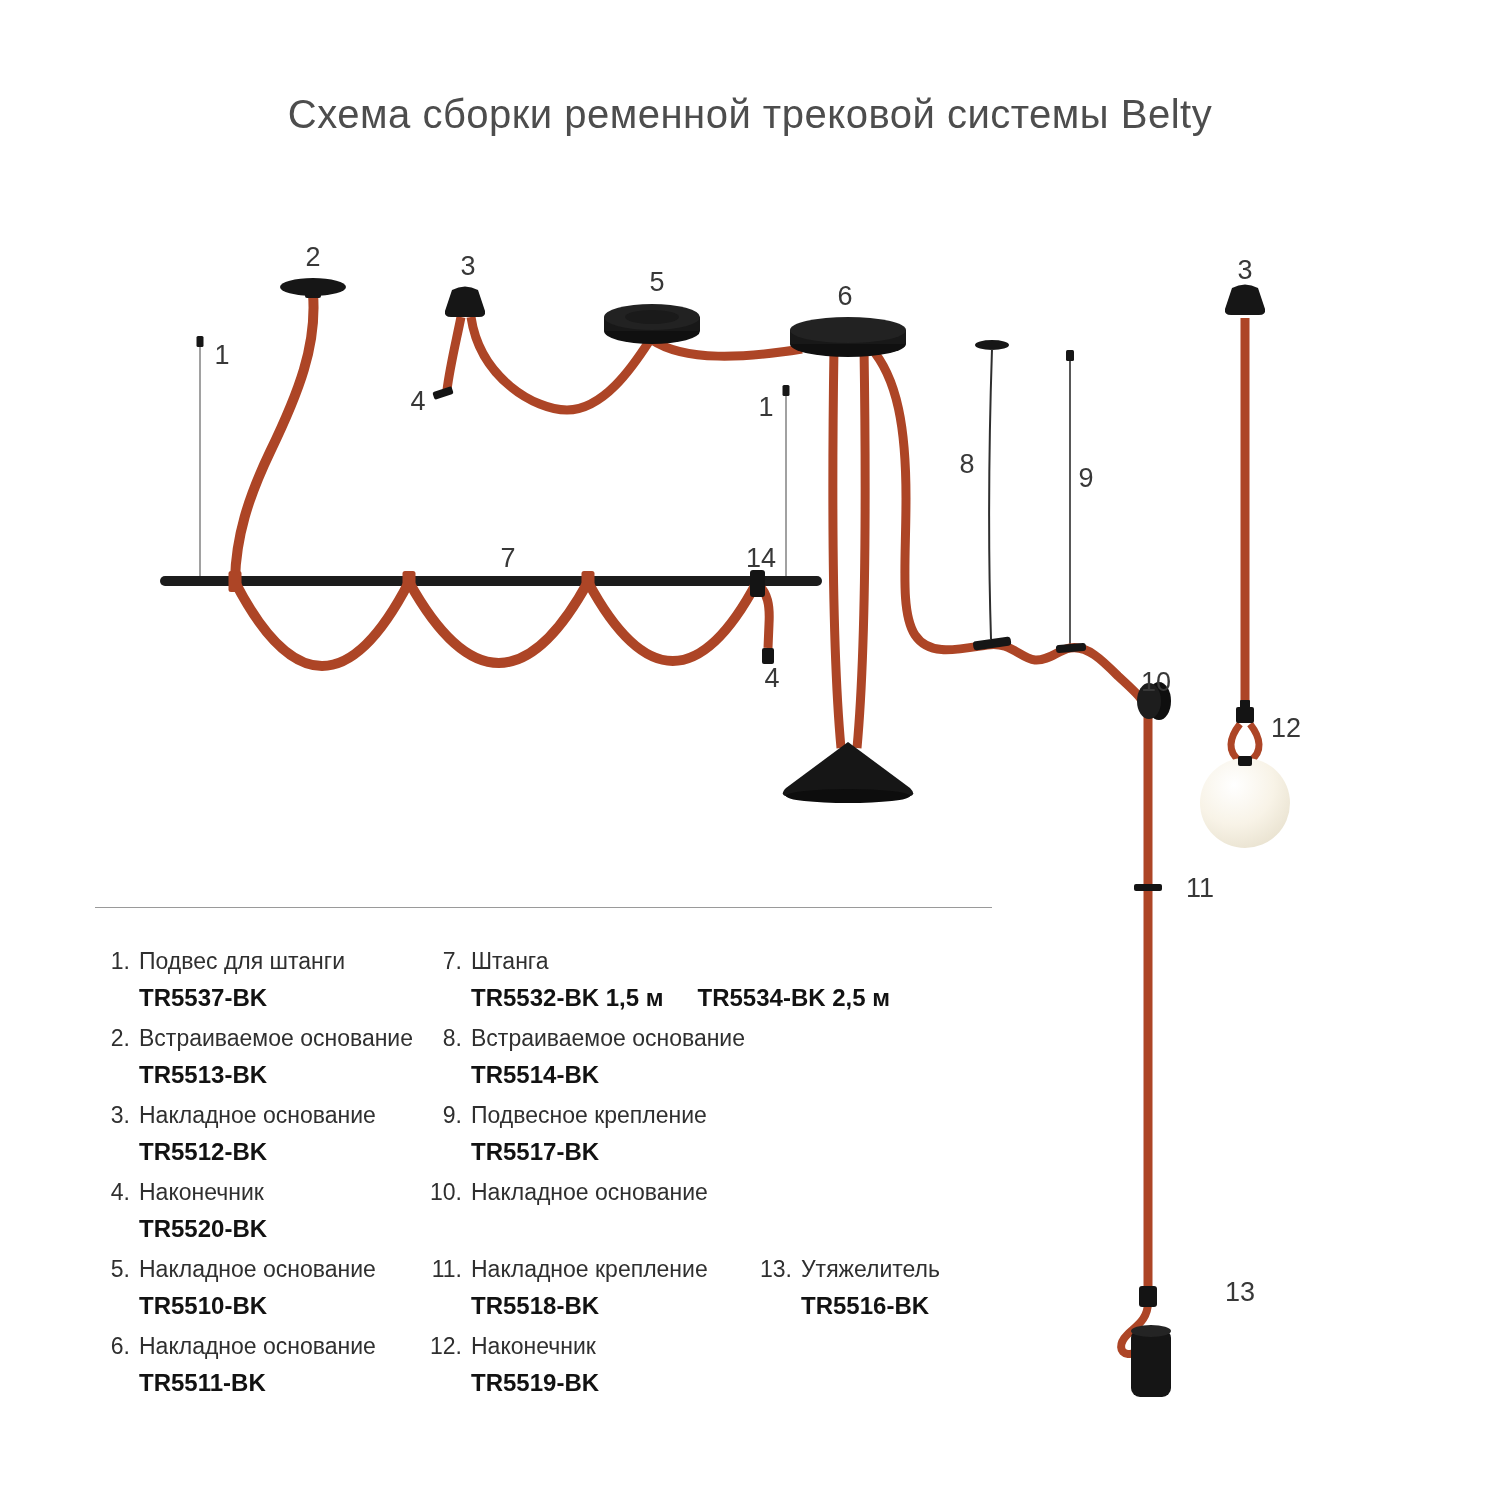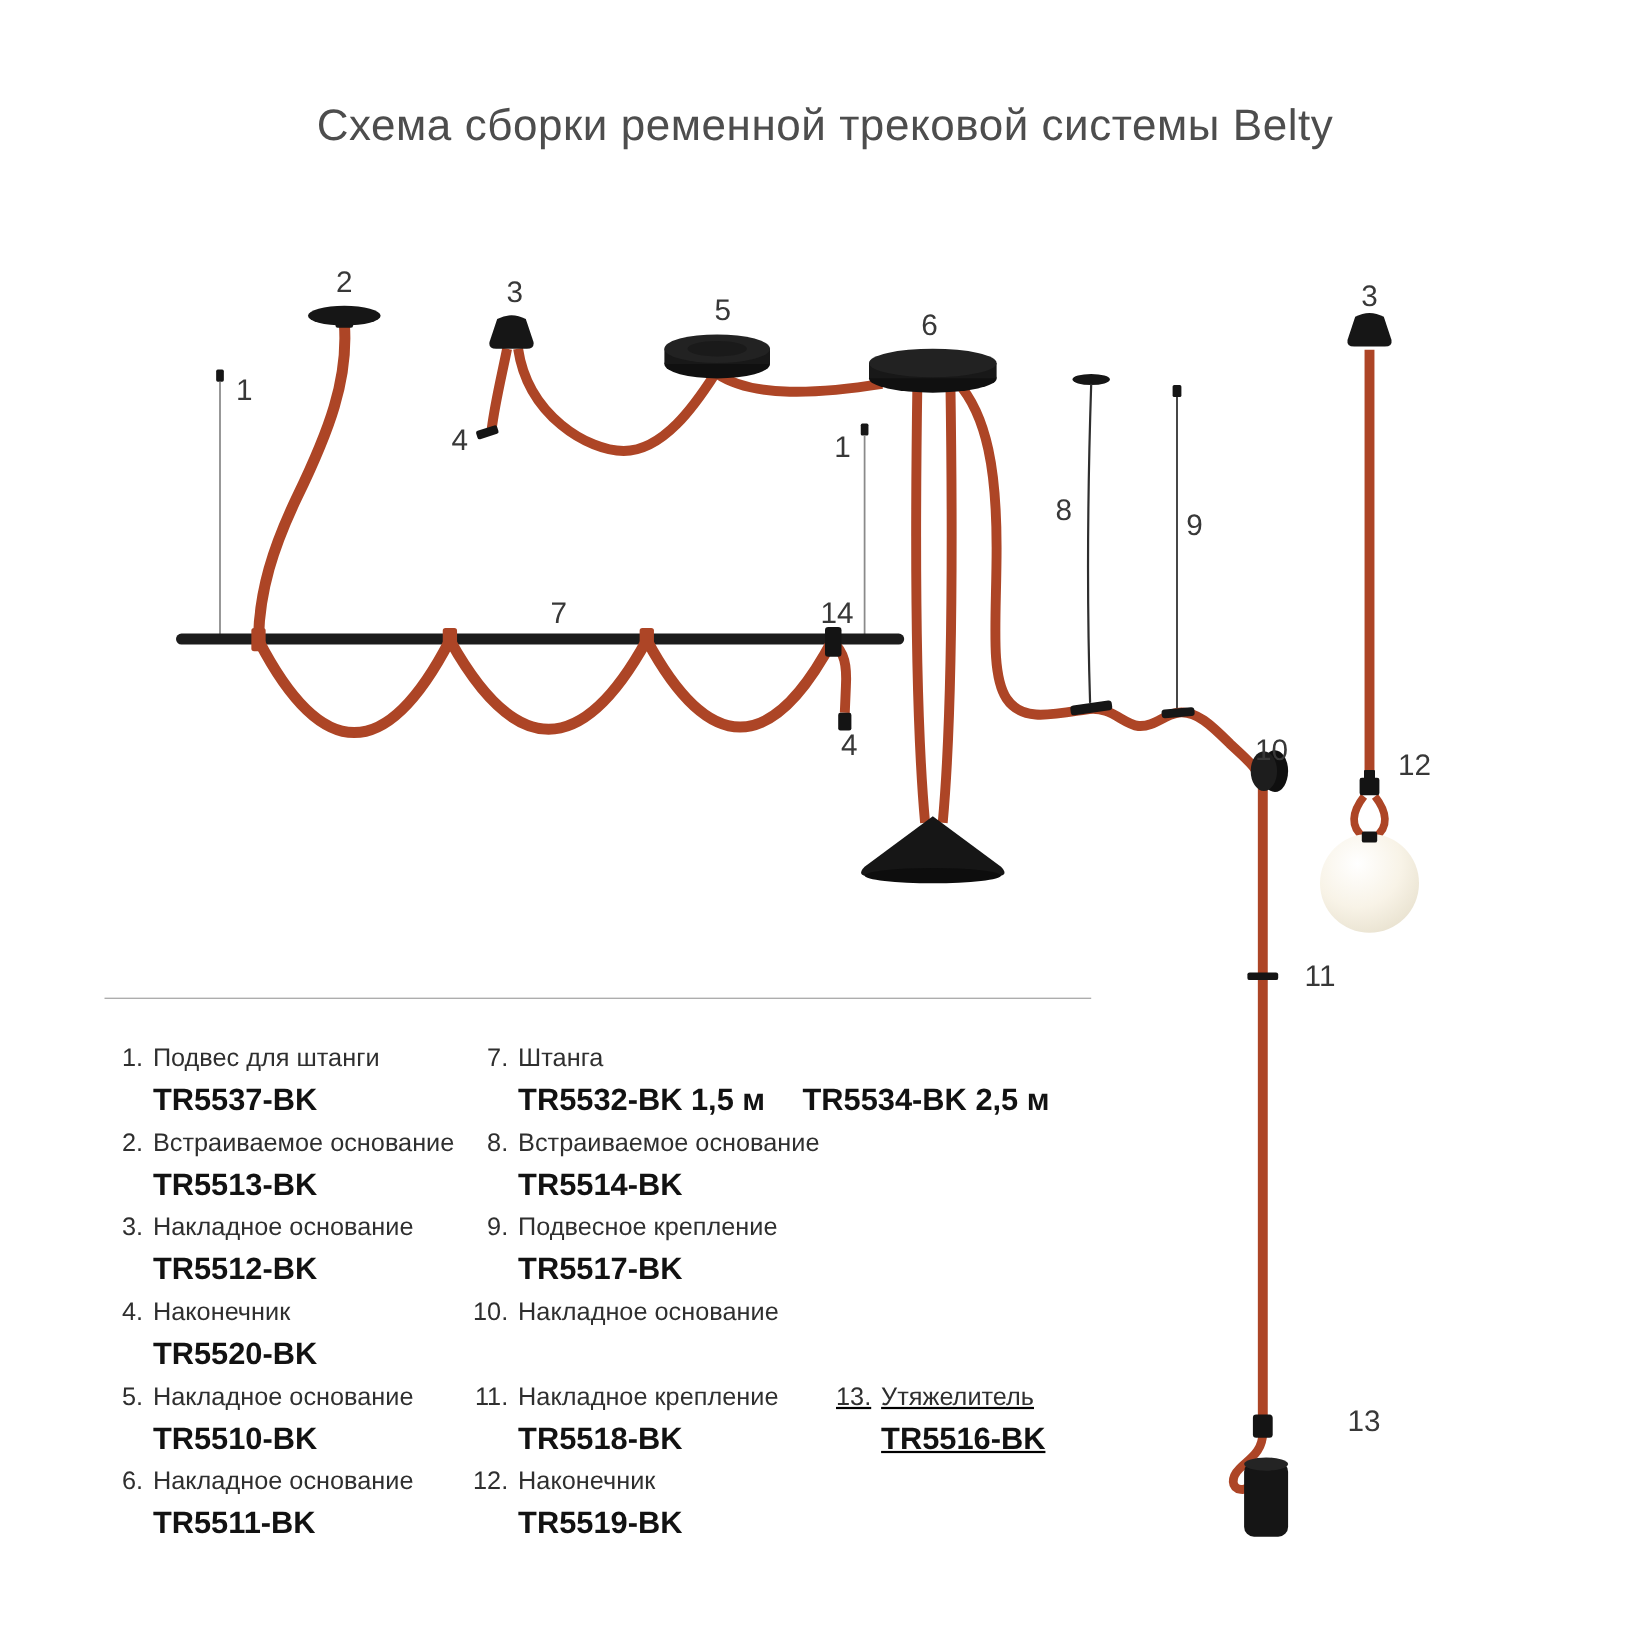--- a/index.html
+++ b/index.html
@@ -22,25 +22,25 @@
     font-size:27px; color:#383838;
   }
   .divider {
     position:absolute; top:907px; left:95px; width:897px; height:1px;
     background:#9a9a9a;
   }
   .legend { position:absolute; top:948px; left:0; width:100%; height:500px; }
   .col { position:absolute; top:0; }
   #col-0 { left:90px; }
   #col-1 { left:422px; }
-  #col-2 { left:752px; top:308px;text-decoration:underline; }
+  #col-2 { left:752px; top:308px; }
   .legend-item { height:77px; }
   .li-line { font-size:23px; color:#2f2f2f; display:flex; }
   .li-num { width:40px; flex:0 0 40px; text-align:right; margin-right:9px; }
-  .li-codes { margin-left:49px; margin-top:9px; font-size:28px; font-weight:700; color:#121212; white-space:nowrap; }
+  .li-codes { margin-left:49px; margin-top:9px; font-size:24px; font-weight:700; color:#121212; white-space:nowrap; }
   .li-code { margin-right:34px; }
 </style>
 </head>
 <body>
 
 <div class="page">
 
   <h1 class="title">Схема сборки ременной трековой системы Belty</h1>
 
   <svg class="diagram-svg" width="1500" height="1500" viewBox="0 0 1500 1500">
@@ -175,21 +175,21 @@
       <div class="marker" style="left: 657px; top: 282px;">5</div>
       <div class="marker" style="left: 845px; top: 296px;">6</div>
       <div class="marker" style="left: 766px; top: 407px;">1</div>
       <div class="marker" style="left: 508px; top: 558px;">7</div>
       <div class="marker" style="left: 761px; top: 558px; text-align: center;">14</div>
       <div class="marker" style="left: 772px; top: 678px;">4</div>
       <div class="marker" style="left: 967px; top: 464px;">8</div>
       <div class="marker" style="left: 1086px; top: 478px;">9</div>
       <div class="marker" style="left: 1156px; top: 653px; margin-top: 29px;">10</div>
       <div class="marker" style="left: 1245px; top: 270px;">3</div>
-      <div class="marker" style="left: 1286px; top: 696px; text-align: right;">12</div>
+      <div class="marker" style="left: 1286px; top: 728px; text-align: right;">12</div>
       <div class="marker" style="left: 1200px; top: 888px;">11</div>
       <div class="marker" style="left: 1240px; top: 1292px;">13</div>
     </div>
 
   <div class="divider"></div>
 
   <div class="legend">
     <div class="col" id="col-0">
         <div class="legend-item">
           <div class="li-line">

